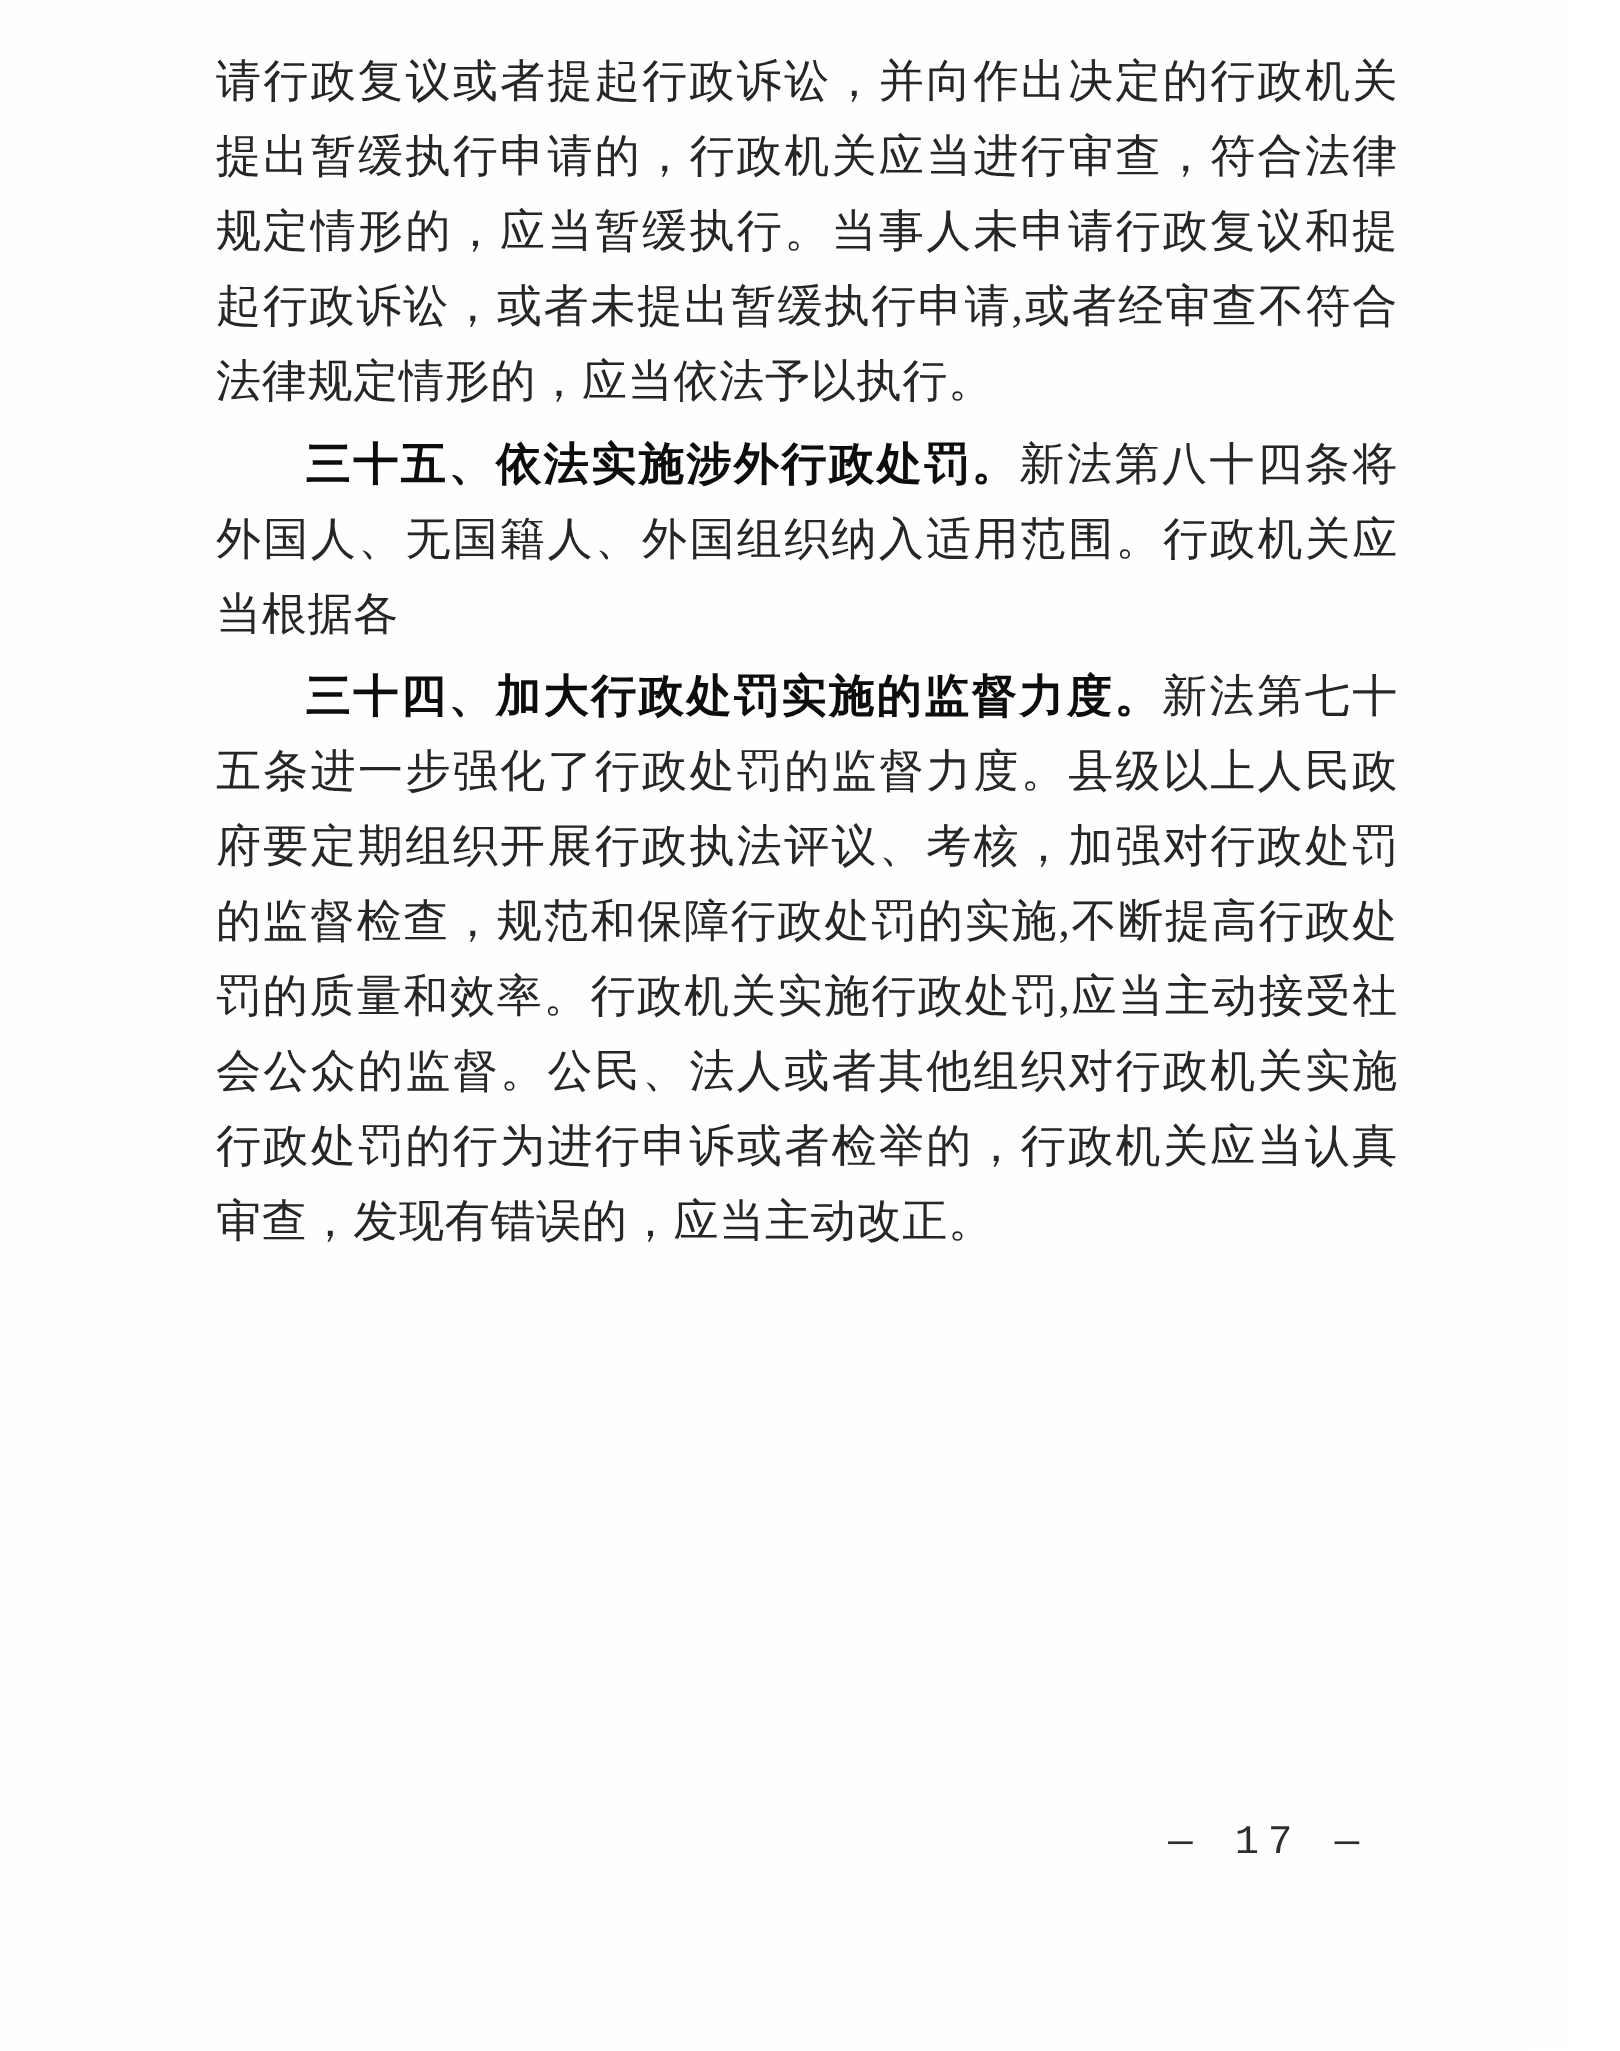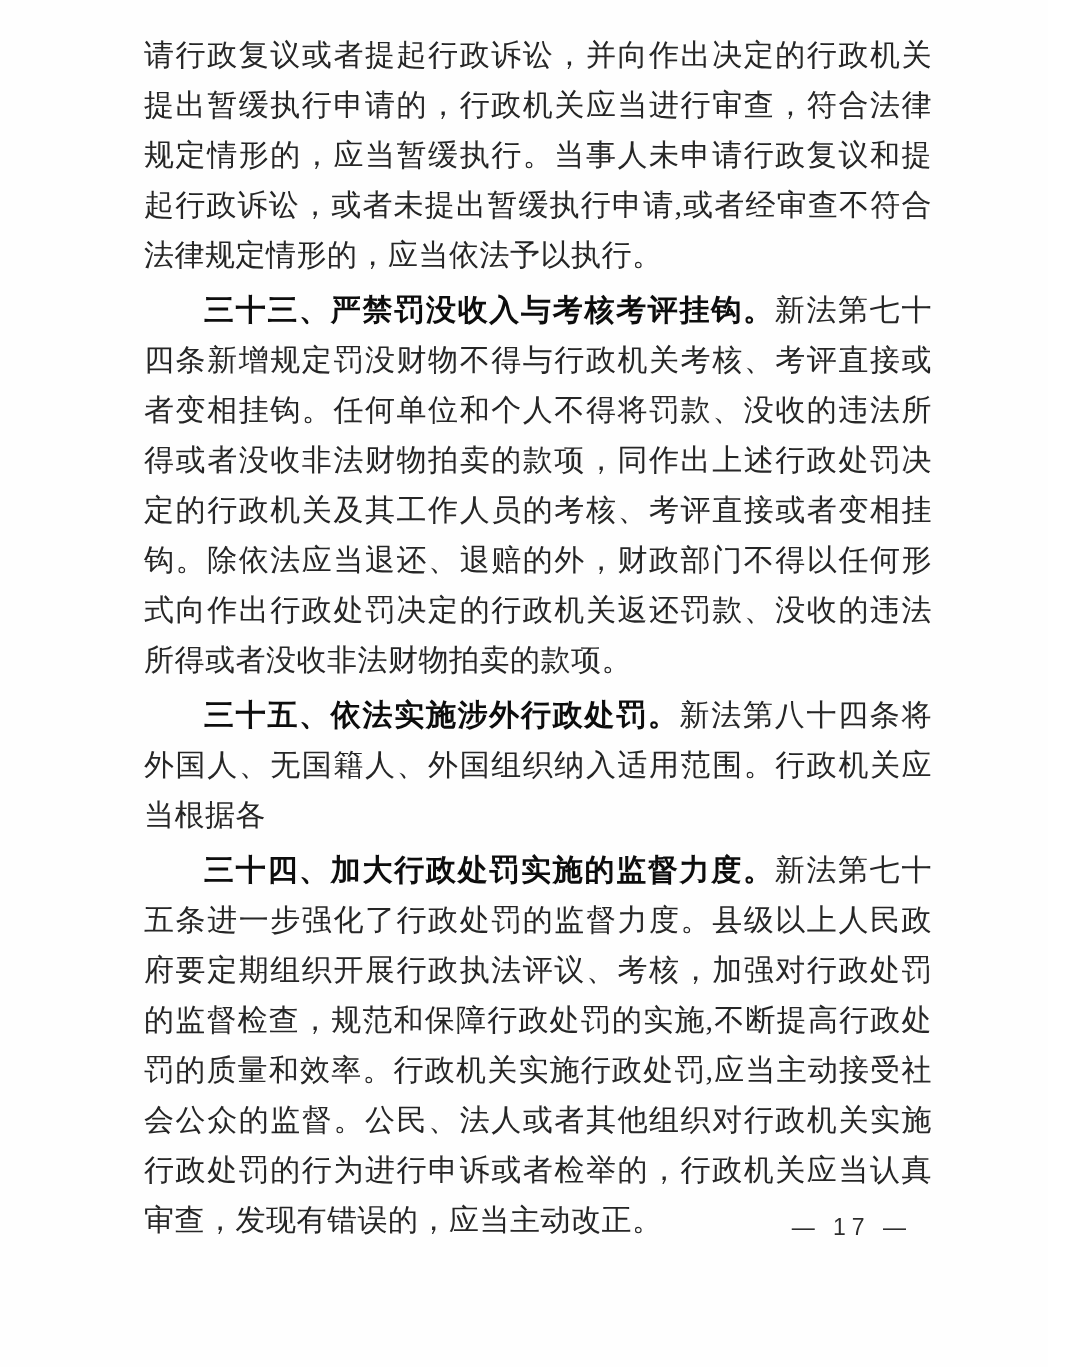--- a/index.html
+++ b/index.html
@@ -45,35 +45,34 @@
   .footer {
     position: absolute;
     left: 0;
     top: 1214px;
     width: 1080px;
     text-align: right;
     padding-right: 168px;
     box-sizing: border-box;
   }
   .page-number {
-    font-size: 23px;
+    font-size: 27px;
     color: #2e2e2e;
     letter-spacing: 6px;
-    font-family: Liberation Sans, sans-serif;
+    font-family: Liberation Mono, monospace;
   }
 </style>
 </head>
 <body>
 
 <div class="page">
   <div class="content">
 
     <p class="para"><span>请行政复议或者提起行政诉讼，并向作出决定的行政机关提出暂缓执行申请的，行政机关应当进行审查，符合法律规定情形的，应当暂缓执行。当事人未申请行政复议和提起行政诉讼，或者未提出暂缓执行申请,或者经审查不符合法律规定情形的，应当依法予以执行。</span></p>
 
-    <p class="para indent"><b class="head">三十三、严禁罚没收入与考核考评挂钩。</b><span>新法第七十四条新增规定罚没财物不得与行政机关考核、考评直接或者变相挂钩。任何单位和个人不得将罚款、没收的违法所得或者没收非法财物拍卖的款项，同作出上述行政处罚决定的行政机关及其工作人员的考核、考评直接或者变相挂钩。除依法应当退还、退赔的外，财政部门不得以任何形式向作出行政处罚决定的行政机关返还罚款、没收的违法所得或者没收非法财物拍卖的款项。</span></p>
 
     <p class="para indent"><b class="head">三十五、依法实施涉外行政处罚。</b><span>新法第八十四条将外国人、无国籍人、外国组织纳入适用范围。行政机关应当根据各</span></p>
 
     <p class="para indent"><b class="head">三十四、加大行政处罚实施的监督力度。</b><span>新法第七十五条进一步强化了行政处罚的监督力度。县级以上人民政府要定期组织开展行政执法评议、考核，加强对行政处罚的监督检查，规范和保障行政处罚的实施,不断提高行政处罚的质量和效率。行政机关实施行政处罚,应当主动接受社会公众的监督。公民、法人或者其他组织对行政机关实施行政处罚的行为进行申诉或者检举的，行政机关应当认真审查，发现有错误的，应当主动改正。</span></p>
 
   </div>
 
   <div class="footer">
     <span class="page-number">— 17 —</span>
   </div>

